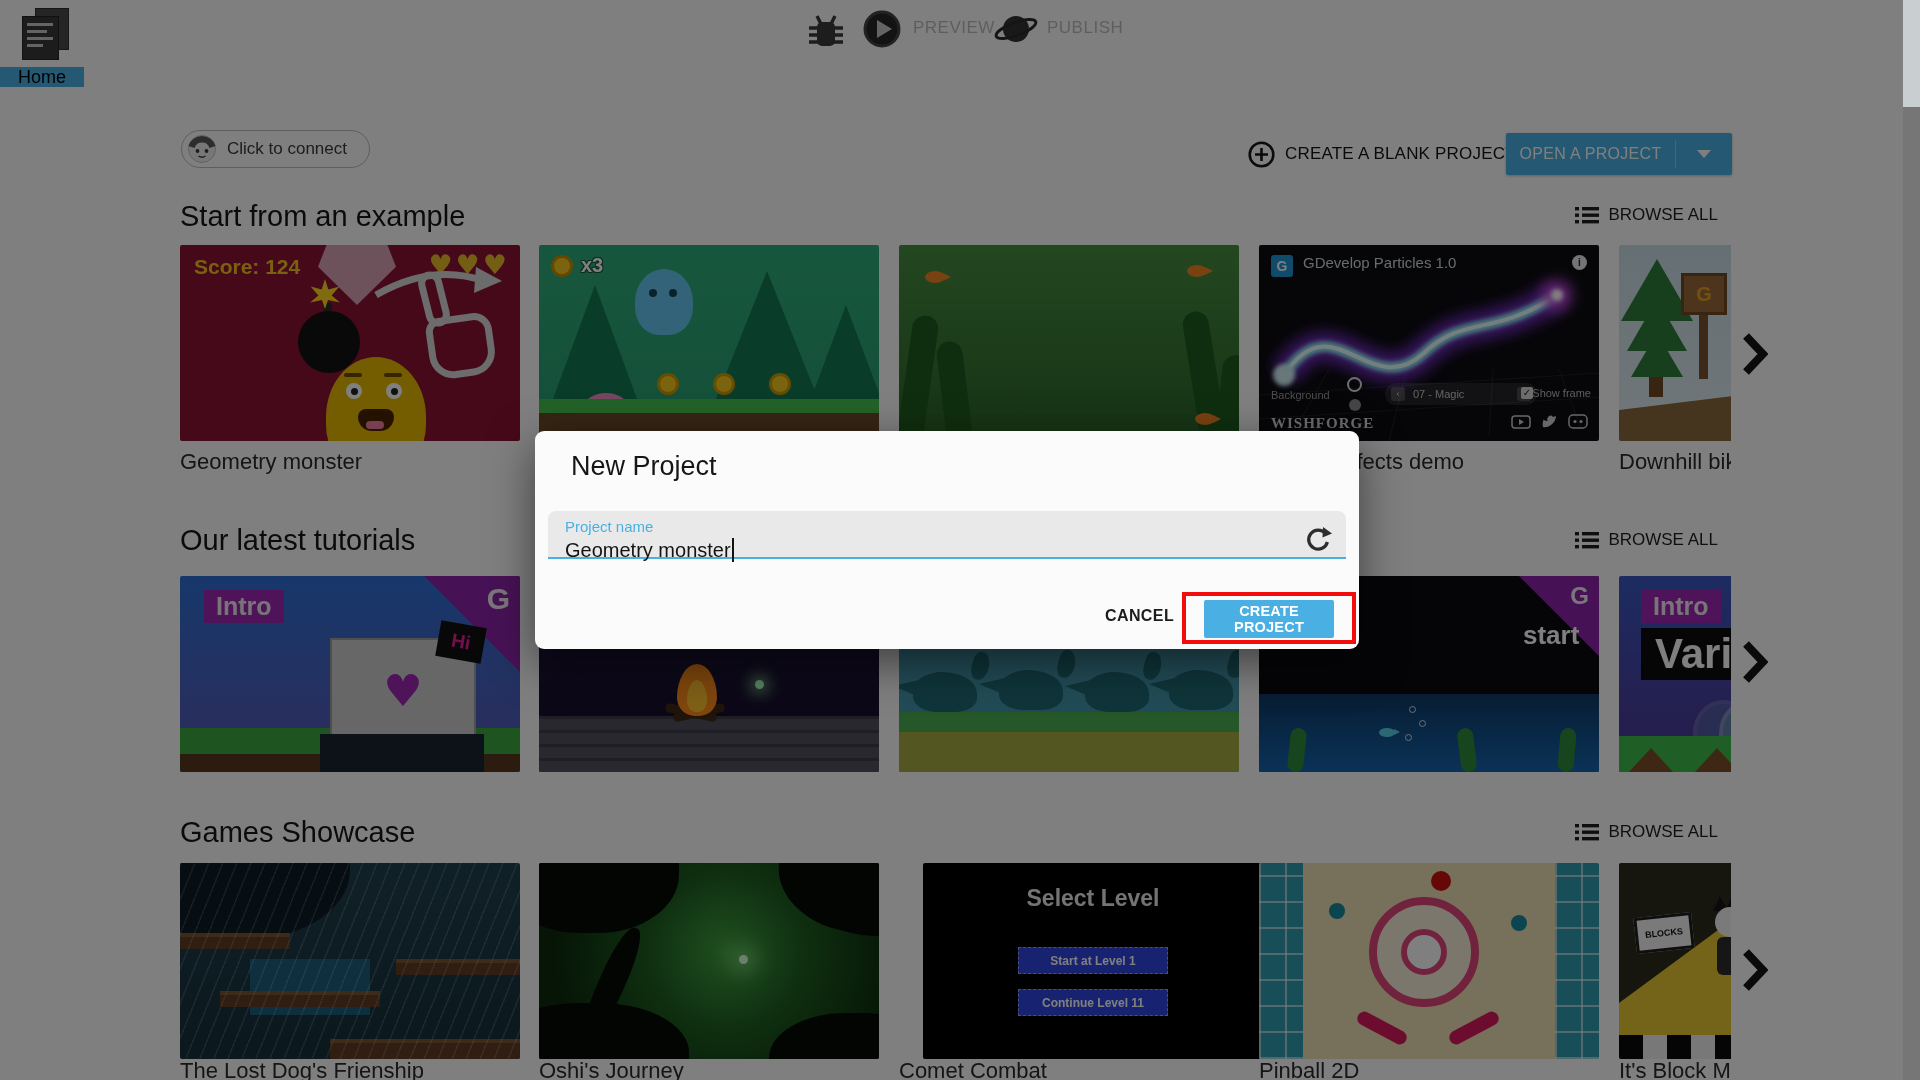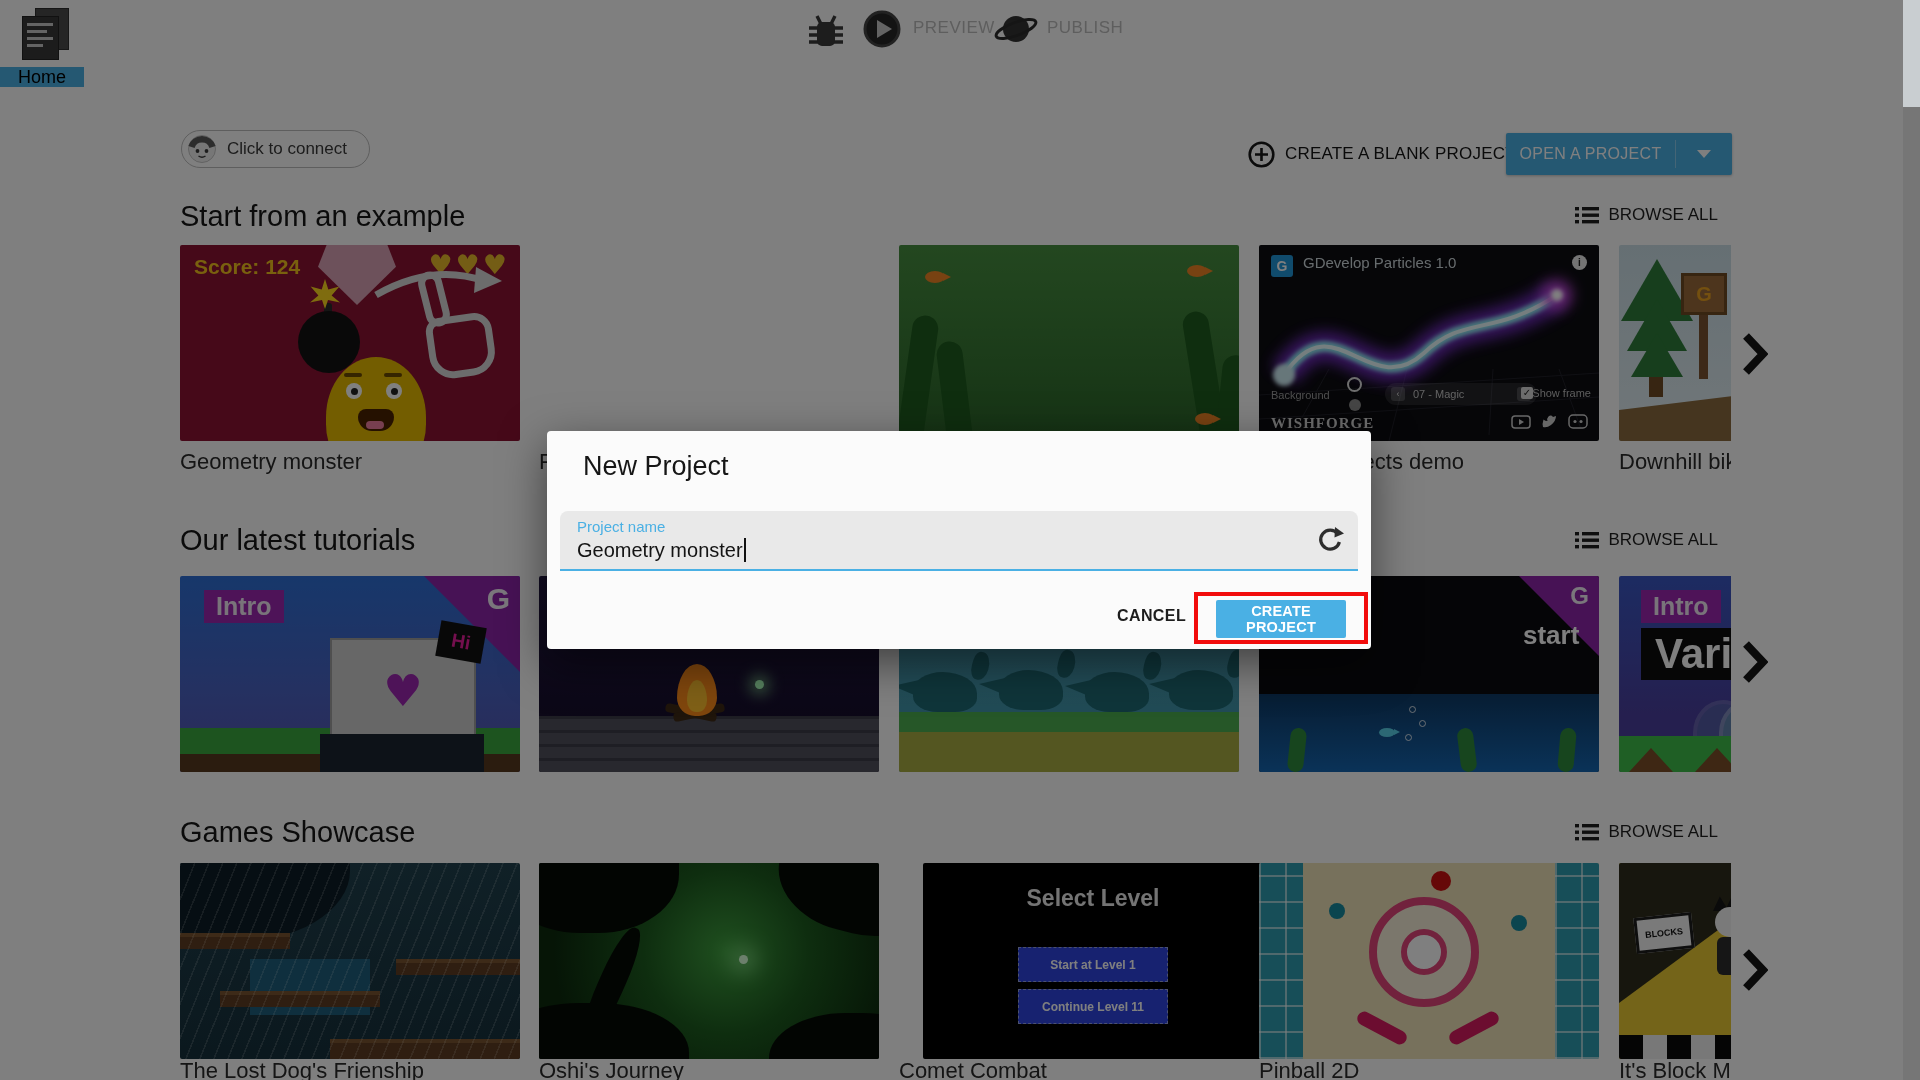--- a/index.html
+++ b/index.html
@@ -142,21 +142,21 @@
   .dog-plat{background:#5f3d22;border-top:4px solid #7a5530}
   .dog-pool{left:70px;top:96px;width:120px;height:56px;background:#1f5f7d}
   .rain{left:0;top:0;width:340px;height:196px;
     background:repeating-linear-gradient(112deg,rgba(255,255,255,.14) 0 1.5px,transparent 1.5px 13px)}
   .t-oshi{background:radial-gradient(circle at 55% 45%,#3f9f3f 0%,#1d5c1f 38%,#0c2a0d 80%)}
   .oshi-blob{background:#050b05;border-radius:45%}
   .oshi-glow{left:200px;top:92px;width:9px;height:9px;background:#d8ffd8;border-radius:50%;
     box-shadow:0 0 20px 9px rgba(170,255,170,.5)}
   .t-comet{background:#000}
   .comet-title{left:0;top:22px;width:100%;text-align:center;color:#e8e8e8;font-weight:bold;font-size:23px;position:absolute}
-  .comet-btn{left:95px;width:150px;height:35px;background:#2f45e0;border:1px dashed #96a2e0;color:#fff;
+  .comet-btn{left:95px;width:150px;height:27px;background:#2f45e0;border:1px dashed #96a2e0;color:#fff;
     font-weight:bold;font-size:12px;display:flex;align-items:center;justify-content:center}
   .t-pin{background:#efe2b8}
   .pin-tiles{top:0;width:44px;height:196px;background-color:#2f9db0;
     background-image:repeating-linear-gradient(0deg,rgba(255,255,255,.55) 0 2px,transparent 2px 26px),
       repeating-linear-gradient(90deg,rgba(255,255,255,.55) 0 2px,transparent 2px 26px)}
   .pin-ring{left:110px;top:34px;width:110px;height:110px;border:8px solid #e2447a;border-radius:50%;background:#f6eed8}
   .pin-ring2{left:142px;top:66px;width:46px;height:46px;border:6px solid #e2447a;border-radius:50%;background:#fff}
   .pin-ball{left:172px;top:8px;width:20px;height:20px;background:#cc1111;border-radius:50%}
   .flipper{width:54px;height:14px;background:#d81b60;border-radius:8px}
   .t-block{background:#e8c832}
@@ -166,24 +166,24 @@
   .block-checker{left:0;bottom:0;width:340px;height:24px;
     background:repeating-linear-gradient(90deg,#0a0a0a 0 24px,#f0f0f0 24px 48px)}
   .bm-head{left:96px;top:44px;width:30px;height:30px;background:#f5f5f5;border-radius:50%}
   .bm-hair{left:94px;top:30px;width:34px;height:18px;background:#141414;clip-path:polygon(0 100%,20% 20%,40% 80%,60% 0,80% 70%,100% 30%,100% 100%)}
   .bm-body{left:98px;top:74px;width:28px;height:38px;background:#2d2d2d;border-radius:6px}
   
   .scroll-track{position:absolute;right:0;top:0;width:17px;height:1080px;background:#ececec}
   .scroll-thumb{position:absolute;right:0;top:0;width:17px;height:107px;background:#c9ced1;z-index:45}
   
   .overlay{position:absolute;left:0;top:0;width:1920px;height:1080px;background:rgba(0,0,0,.5);z-index:40}
-  .modal{position:absolute;left:547px;top:431px;width:824px;height:218px;background:#fbfbfb;border-radius:4px;
+  .modal{position:absolute;left:535px;top:431px;width:824px;height:218px;background:#fbfbfb;border-radius:9px;
     box-shadow:0 14px 45px rgba(0,0,0,.5);z-index:50}
   .modal-title{position:absolute;left:36px;top:20px;font-size:27px;color:#161616}
-  .field{position:absolute;left:13px;top:80px;width:798px;height:60px;background:#e9e9e9;
+  .field{position:absolute;left:13px;top:80px;width:798px;height:48px;background:#e9e9e9;
     border-radius:8px 8px 0 0;border-bottom:2px solid #4ab0e4}
   .field-label{position:absolute;left:17px;top:7px;font-size:15px;color:#4ab0e4}
   .field-value{position:absolute;left:17px;top:27px;font-size:20px;color:#141414;display:flex;align-items:center}
   .tcaret{display:inline-block;width:2px;height:24px;background:#111;margin-left:1px}
   .refresh{position:absolute;right:14px;top:15px;width:28px;height:28px}
   .cancel-btn{position:absolute;left:570px;top:176px;font-size:16px;font-weight:600;color:#1d1d1d;
     letter-spacing:.4px;background:none;border:none;font-family:inherit}
   .create-btn{position:absolute;left:669px;top:169px;width:130px;height:38px;background:#4ab0e4;border:none;
     border-radius:2px;color:#fff;font-size:14.5px;font-weight:bold;letter-spacing:.2px;font-family:inherit;
     display:flex;align-items:center;justify-content:center}
@@ -286,20 +286,37 @@
           </span>
       </div>
       <svg class="a" style="right:10px;top:8px" width="140" height="50" viewBox="0 0 140 50">
         <path d="M6 42 Q 62 10 114 28" stroke="#d8d8d8" stroke-width="7" fill="none"></path>
         <polygon points="106,14 132,28 104,40" fill="#d8d8d8"></polygon>
       </svg>
       <div class="a hand-finger"></div>
       <div class="a hand-palm"></div>
     </div>
 
+    <div class="card t-plat" style="left:359px">
+      <div class="a pine" style="left:8px;top:40px;width:96px;height:130px"></div>
+      <div class="a pine" style="left:168px;top:26px;width:120px;height:150px"></div>
+      <div class="a pine" style="left:262px;top:60px;width:90px;height:120px"></div>
+      <div class="a plat-ghost">
+        <span class="a" style="left:14px;top:20px;width:8px;height:8px;background:#14455c;border-radius:50%"></span>
+        <span class="a" style="left:34px;top:20px;width:8px;height:8px;background:#14455c;border-radius:50%"></span>
+      </div>
+      <div class="a plat-coinhud"></div>
+      <div class="a plat-x3">x3</div>
+      <div class="a plat-coin" style="left:118px;top:128px"></div>
+      <div class="a plat-coin" style="left:174px;top:128px"></div>
+      <div class="a plat-coin" style="left:230px;top:128px"></div>
+      <div class="a plat-blob"></div>
+      <div class="a plat-ground"></div>
+      <div class="a plat-grass"></div>
+    </div>
 
     <div class="card t-pairs" style="left:719px">
       <div class="a weed" style="left:6px;top:70px;transform:rotate(8deg)"></div>
       <div class="a weed" style="left:44px;top:96px;transform:rotate(-7deg)"></div>
       <div class="a weed" style="left:292px;top:66px;transform:rotate(-9deg)"></div>
       <div class="a weed" style="left:318px;top:110px;transform:rotate(6deg)"></div>
       <div class="a fish" style="left:26px;top:26px"></div>
       <div class="a fish" style="left:288px;top:20px"></div>
       <div class="a fish" style="left:296px;top:168px"></div>
     </div>

